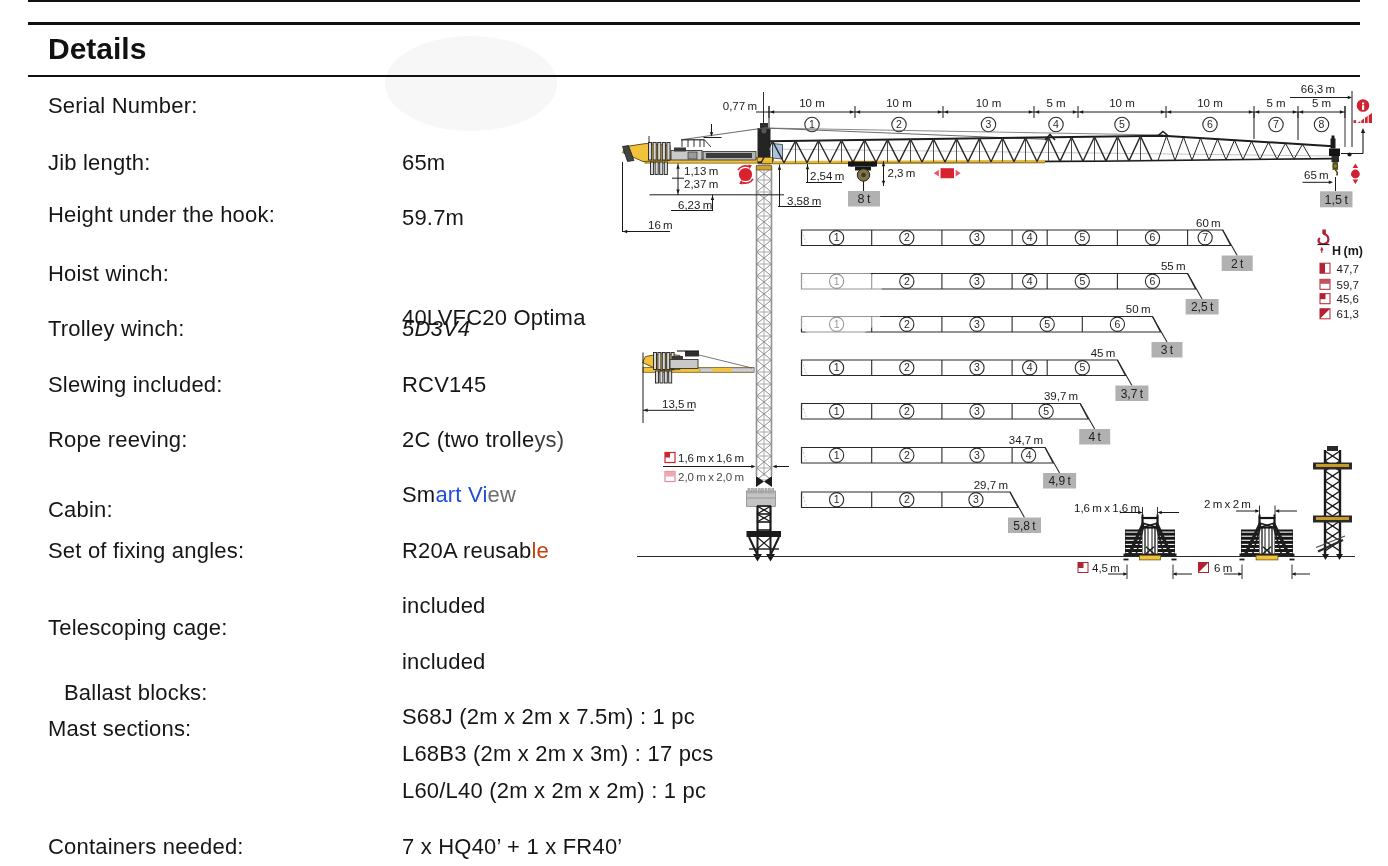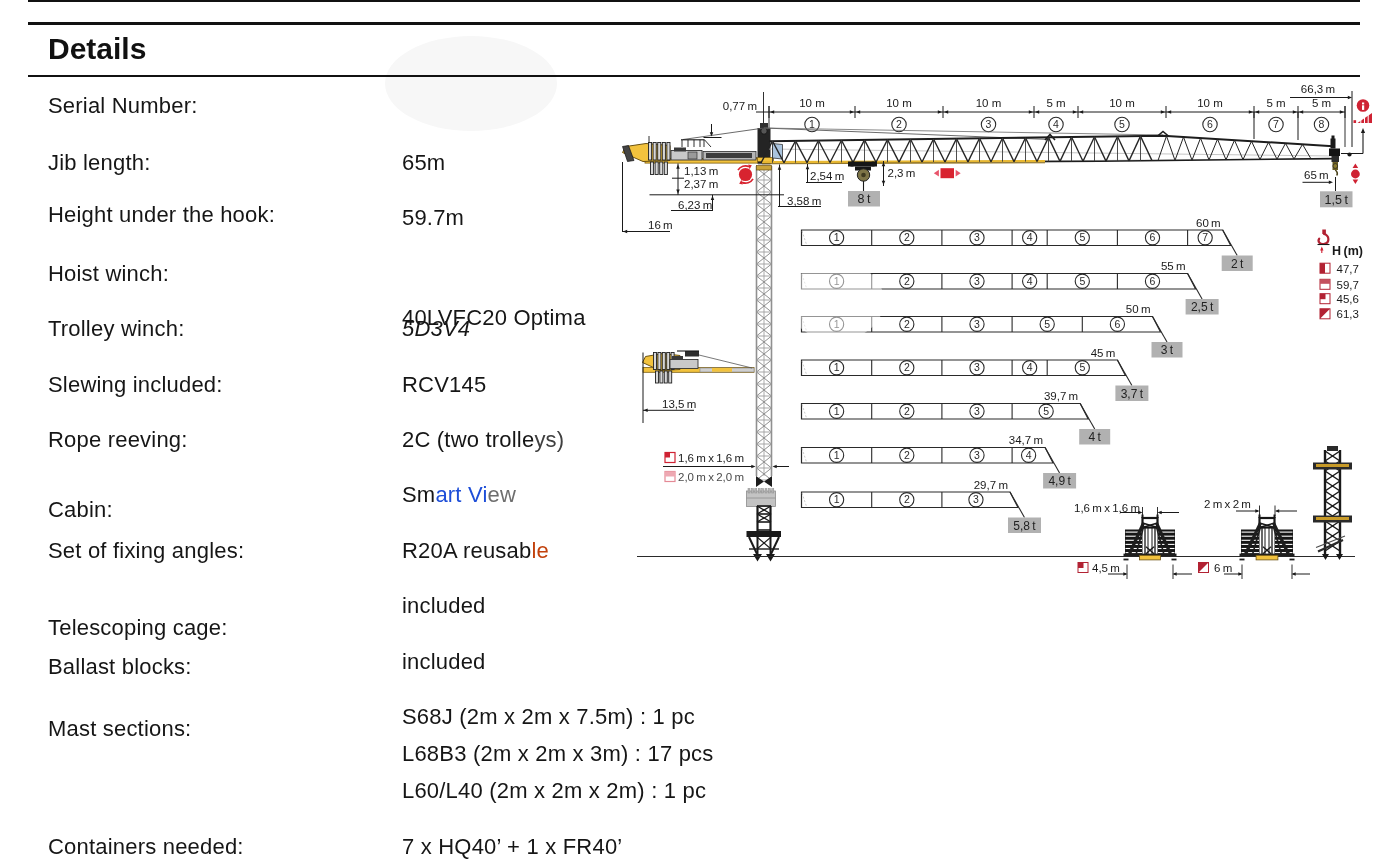--- a/index.html
+++ b/index.html
@@ -45,21 +45,21 @@
 
 <div class="lab" style="top:491px;">Cabin:</div>
 <div class="val" style="top:476.0px;">Sm<span style="color:#1d4ed8">art Vi</span><span style="color:#6e6e6e">ew</span></div>
 
 <div class="lab" style="top:531.5px;">Set of fixing angles:</div>
 <div class="val" style="top:531.5px;">R20A reusab<span style="color:#c2410c">le</span></div>
 
 <div class="lab" style="top:587.0px;margin-top:22px;">Telescoping cage:</div>
 <div class="val" style="top:587.0px;">included</div>
 
-<div class="lab" style="top:648px;">Ballast blocks:</div>
+<div class="lab" style="top:674px;margin-left:16px;">Ballast blocks:</div>
 <div class="val" style="top:642.5px;">included</div>
 
 <div class="lab" style="top:698.0px;margin-top:12px;">Mast sections:</div>
 <div class="val" style="top:698.0px;">S68J (2m x 2m x 7.5m) : 1 pc<br>L68B3 (2m x 2m x 3m) : 17 pcs<br>L60/L40 (2m x 2m x 2m) : 1 pc</div>
 
 <div class="lab" style="top:827.5px;">Containers needed:</div>
 <div class="val" style="top:827.5px;">7 x HQ40’ + 1 x FR40’</div>
 
 <svg width="1388" height="866" viewBox="0 0 1388 866" style="position:absolute;left:0;top:0;">
 <g>

